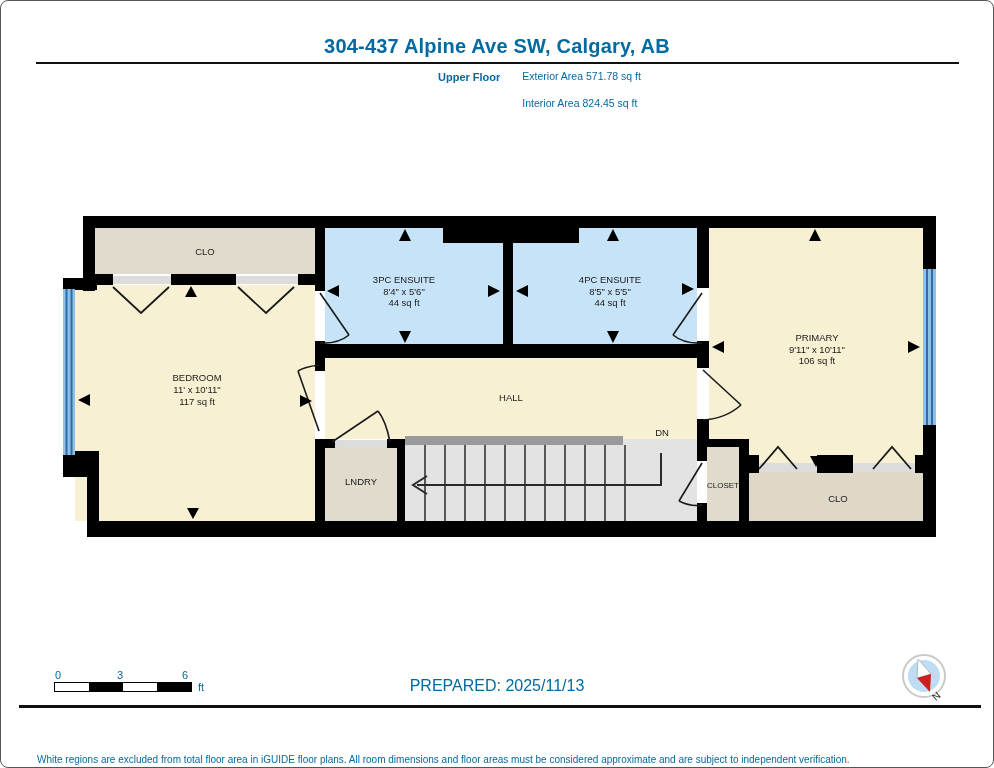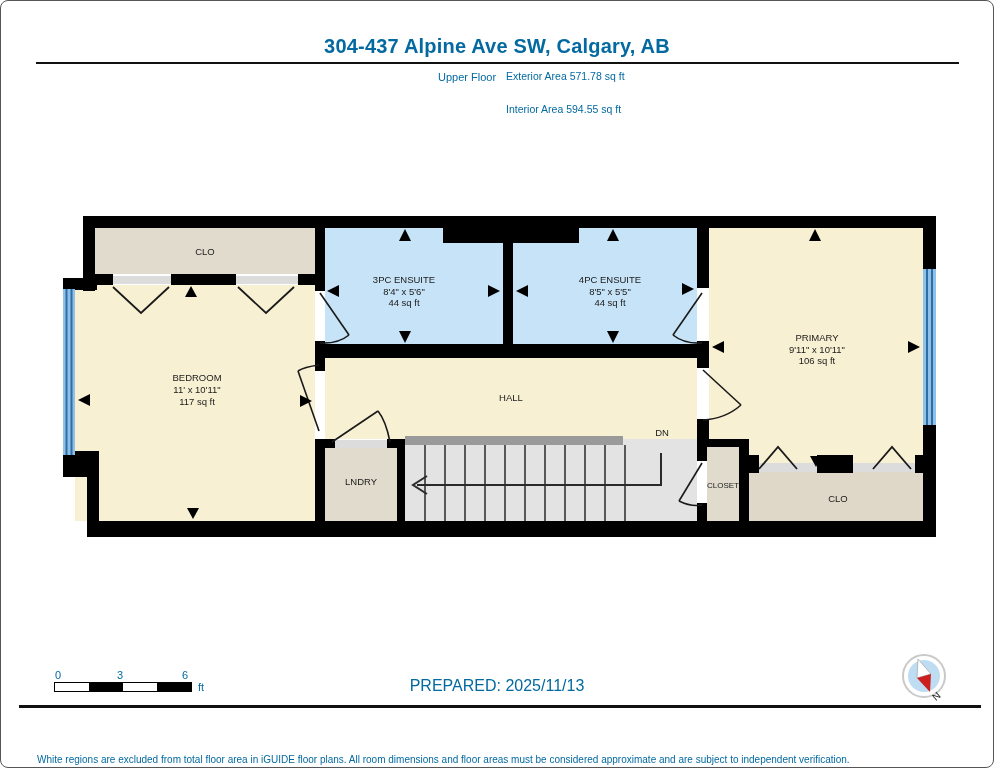--- a/index.html
+++ b/index.html
@@ -7,22 +7,22 @@
     position:relative;width:994px;height:768px;background:#fff;
     border:1px solid #555;border-radius:8px;box-sizing:border-box;overflow:hidden;
     font-family:"Liberation Sans",sans-serif;color:#0369a1;
   }
   .title{
     position:absolute;top:34px;left:0;width:100%;text-align:center;
     font-size:20px;font-weight:bold;letter-spacing:0.2px;
   }
   .title-rule{position:absolute;top:61px;left:35px;width:923px;height:2px;background:#111;}
   .floor-info{position:absolute;top:69px;left:437px;display:flex;gap:10px;align-items:flex-start;}
-  .floor-label{font-size:11px;font-weight:normal;padding-top:1px;}
-  .area-lines{display:flex;flex-direction:column;gap:21px;font-size:10.5px;}
+  .floor-label{font-size:11px;font-weight:bold;padding-top:1px;}
+  .area-lines{display:flex;flex-direction:column;gap:15px;font-size:10.5px;margin-left:12px;}
   svg text{font-family:"Liberation Sans",sans-serif;fill:#1a1a1a;}
   .rl{font-size:9.5px;}
   .rl-sm{font-size:8px;}
   .scalebar{position:absolute;left:53px;top:668px;width:170px;height:30px;}
   .scalebar-nums{position:relative;height:13px;font-size:11px;}
   .scalebar-nums span{position:absolute;top:0;}
   .sb-0{left:1px;} .sb-3{left:63px;} .sb-6{left:128px;}
   .scalebar-row{display:flex;align-items:flex-end;}
   .scalebar-bar{display:flex;width:136px;height:8px;border:1px solid #000;}
   .scalebar-bar div{width:34px;height:8px;}
@@ -38,21 +38,21 @@
 
 <div class="page">
 
   <div class="title">304-437 Alpine Ave SW, Calgary, AB</div>
   <div class="title-rule"></div>
 
   <div class="floor-info">
     <span class="floor-label">Upper Floor</span>
     <span class="area-lines">
       <span>Exterior Area 571.78 sq ft</span>
-      <span>Interior Area 594.55 sq ft</span>
+      <span>Interior Area 824.45 sq ft</span>
     </span>
   </div>
 
   <svg width="994" height="768" viewBox="0 0 994 768" style="position:absolute;left:0;top:0;">
 
     <rect x="94" y="227" width="220" height="46" fill="#E1DBCE"></rect>
     <rect x="74" y="284" width="240" height="236" fill="#F8F0D3"></rect>
     <rect x="324" y="227" width="178" height="116" fill="#C7E3F7"></rect>
     <rect x="512" y="227" width="184" height="116" fill="#C7E3F7"></rect>
     <rect x="708" y="227" width="216" height="238" fill="#F8F0D3"></rect>

